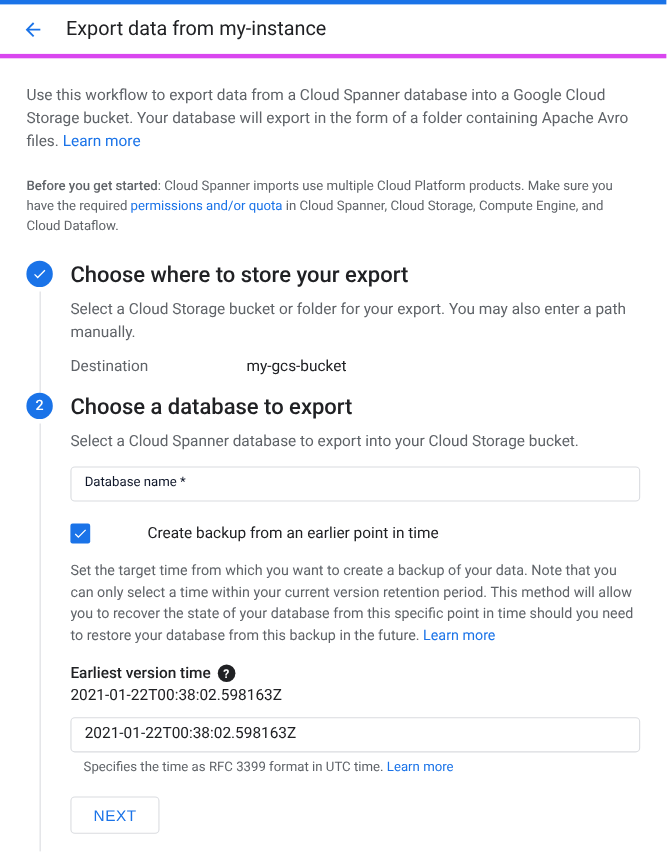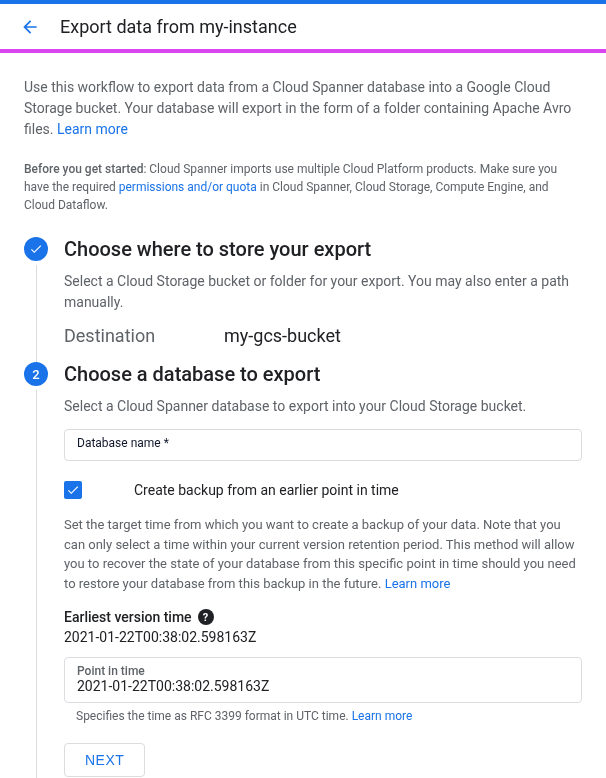--- a/index.html
+++ b/index.html
@@ -96,21 +96,21 @@
       padding-top: 6px;
     }
     .step-desc {
       color: #5f6368;
       font-size: 14px;
       line-height: 1.5;
       margin-bottom: 12px;
     }
     .dest-row {
       display: flex;
-      font-size: 18px;
+      font-size: 14px;
       color: #202124;
       margin-top: 0;
     }
     .dest-label {
       width: 160px;
       color: #5f6368;
     }
     .field-wrapper {
       border: 1px solid #dadce0;
       border-radius: 4px;
@@ -296,21 +296,20 @@
       <span>Set the target time from which you want to create a backup of your data. Note that you can only select a time within your current version retention period. This method will allow you to recover the state of your database from this specific point in time should you need to restore your database from this backup in the future. </span><a class="link">Learn more</a>
     </p>
 
     <div class="earliest-row">
       <span class="earliest-label">Earliest version time</span>
       <span class="help-icon">?</span>
     </div>
     <div class="earliest-value">2021-01-22T00:38:02.598163Z</div>
 
     <div class="input-wrapper">
-      <div class="input-label">Point in time</div>
       <input class="input-value" type="text" value="2021-01-22T00:38:02.598163Z" style="">
     </div>
     <div class="input-help">
       <span>Specifies the time as RFC 3399 format in UTC time. </span><a class="link">Learn more</a>
     </div>
 
     <button class="next-button">NEXT</button>
   </div>
 
 </div>

